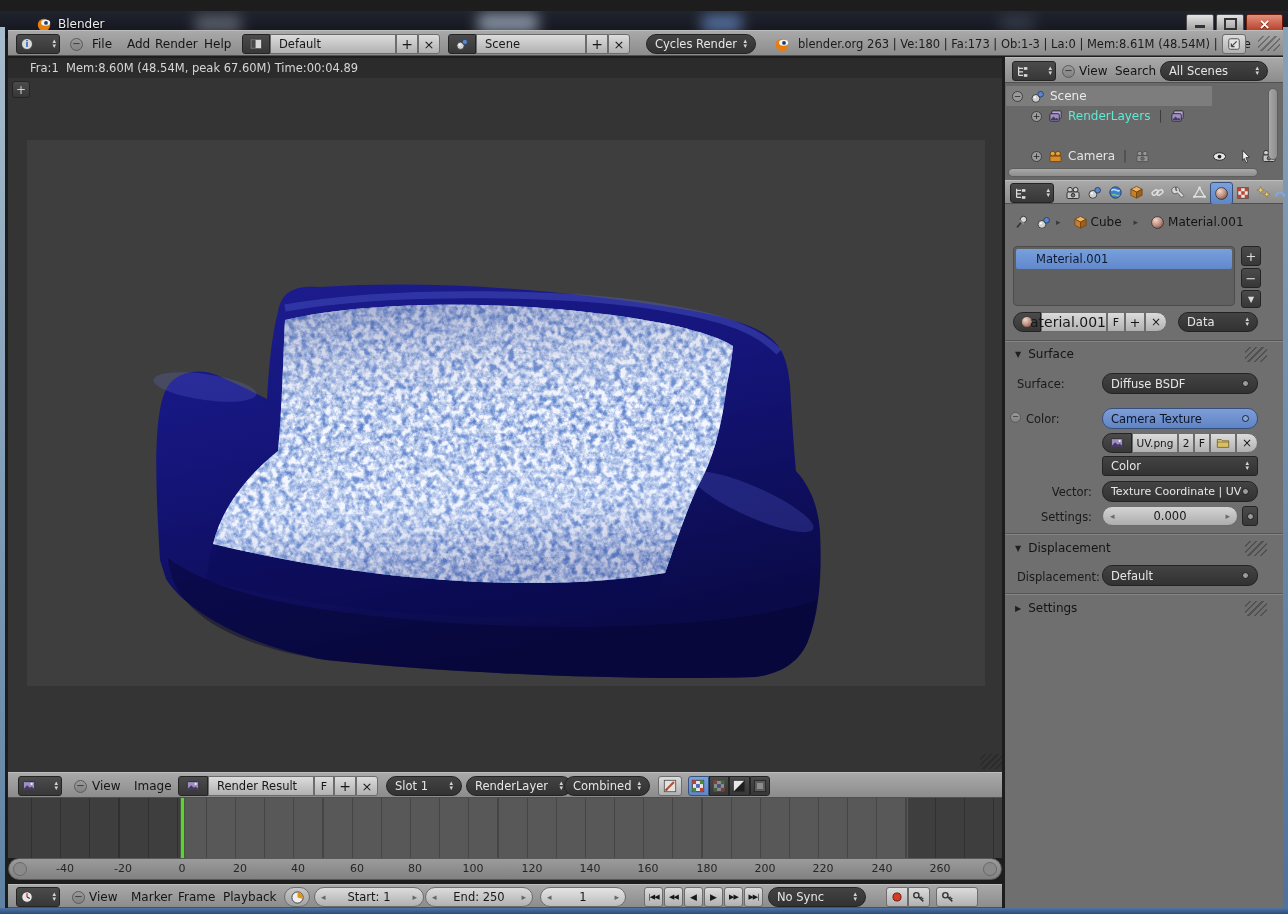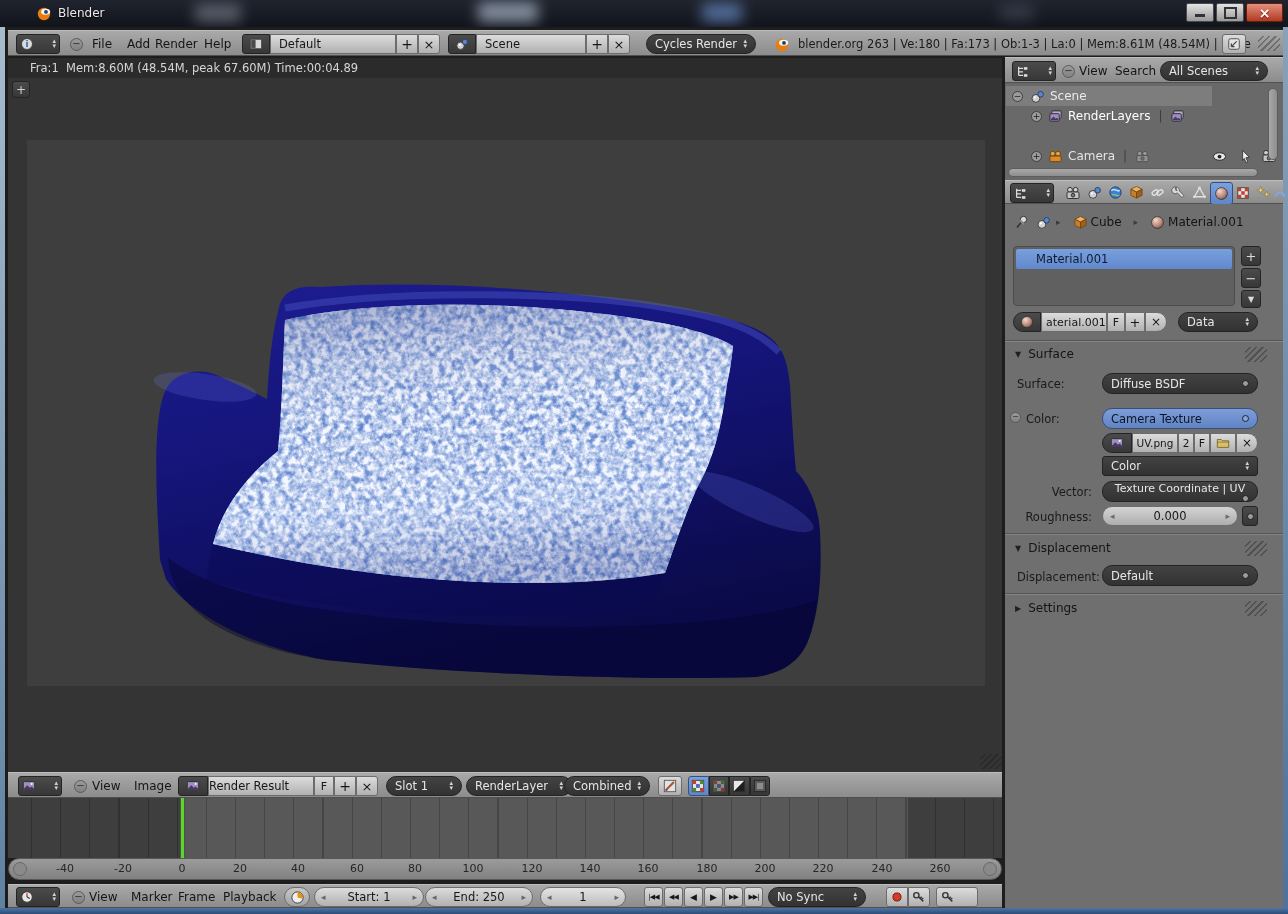--- a/index.html
+++ b/index.html
@@ -192,21 +192,21 @@
       </symbol>
     <symbol id="i-z" viewBox="0 0 16 16">
         <rect x="1.5" y="1.5" width="13" height="13" fill="#5a5a5a" stroke="#222"></rect>
         <rect x="4.5" y="4.5" width="7" height="7" fill="#8c8c8c"></rect>
       </symbol>
   </defs>
 </svg>
 
 <div id="app">
 
-  <div class="abs" style="left:0;top:0;width:1288px;height:27px;background:linear-gradient(#20242e,#12141c);overflow:hidden;">
+  <div class="abs" style="left:0;top:11px;width:1288px;height:27px;background:linear-gradient(#20242e,#12141c);overflow:hidden;">
     <div class="blob" style="left:195px;top:4px;width:46px;height:18px;background:#8a93a2;opacity:.55;"></div>
     <div class="blob" style="left:478px;top:2px;width:60px;height:20px;background:#aebdd0;opacity:.7;"></div>
     <div class="blob" style="left:702px;top:3px;width:40px;height:19px;background:#5f7fb4;opacity:.8;"></div>
     <div class="blob" style="left:1000px;top:4px;width:34px;height:16px;background:#4a5566;opacity:.5;"></div>
     <svg class="ic abs" width="16" height="16" style="left:36px;top:5px;">
         <use href="#i-blender"></use>
       </svg>
     <div class="abs" style="left:58px;top:6px;color:#eaeaea;font-size:12px;text-shadow:0 1px 2px #000;">Blender</div>
     <div class="wbtn" style="left:1186px;width:28px;">
       <div style="width:10px;height:3px;background:#333;margin-top:6px;"></div>
@@ -357,21 +357,21 @@
     </div>
     <div class="circ abs" style="left:66px;top:7px;"><span>−</span></div>
     <div class="menu abs" style="left:84px;top:0;">View</div>
     <div class="menu abs" style="left:126px;top:0;">Image</div>
 
     <div class="dkbtn abs" style="left:170px;top:3px;width:30px;height:20px;border-radius:3px 0 0 3px;">
       <svg class="ic" width="14" height="14">
           <use href="#i-image"></use>
         </svg>
     </div>
-    <div class="ltbtn abs" style="left:200px;top:3px;width:106px;height:20px;justify-content:flex-start;padding-left:0;font-size:11.5px;">
+    <div class="ltbtn abs" style="left:200px;top:3px;width:106px;height:20px;justify-content:flex-start;padding-left:8px;font-size:11.5px;">
       <span>Render Result</span>
     </div>
     <div class="ltbtn abs" style="left:306px;top:3px;width:20px;height:20px;">
         <span>F</span>
       </div>
     <div class="ltbtn abs" style="left:326px;top:3px;width:22px;height:20px;">
         <span style="font-size:14px;">+</span>
       </div>
     <div class="ltbtn abs" style="left:348px;top:3px;width:22px;height:20px;border-radius:0 3px 3px 0;">
         <span style="font-size:13px;">×</span>
@@ -569,21 +569,21 @@
           <use href="#i-scene"></use>
         </svg>
       <span style="margin-left:5px;color:#eaeaea;font-size:12px;">Scene</span>
     </div>
 
     <div class="abs" style="left:1px;top:23px;width:270px;height:20px;display:flex;align-items:center;">
       <div class="pm" style="margin-left:25px;"><span>+</span></div>
       <svg class="ic" width="15" height="15" style="margin-left:6px;">
           <use href="#i-layers"></use>
         </svg>
-      <span style="margin-left:5px;color:#ffffff;font-size:12px;">RenderLayers</span>
+      <span style="margin-left:5px;color:#5eead4;font-size:12px;">RenderLayers</span>
       <span style="margin-left:8px;color:#3c3c3c;">|</span>
       <svg class="ic" width="15" height="15" style="margin-left:8px;">
           <use href="#i-layers"></use>
         </svg>
     </div>
 
 
     <div class="abs" style="left:1px;top:63px;width:270px;height:20px;display:flex;align-items:center;">
       <div class="pm" style="margin-left:25px;"><span>+</span></div>
       <svg class="ic" width="15" height="15" style="margin-left:6px;">
@@ -709,21 +709,21 @@
     </div>
   <div class="dkbtn abs" style="left:1241px;top:290px;width:20px;height:18px;">
       <span style="font-size:8px;">▼</span>
     </div>
 
   <div class="dkbtn abs" style="left:1013px;top:312px;width:28px;height:20px;border-radius:10px 0 0 10px;">
     <svg class="ic" width="14" height="14">
         <use href="#i-sphere"></use>
       </svg>
   </div>
-  <div class="ltbtn abs" style="left:1041px;top:312px;width:66px;height:20px;justify-content:flex-start;padding-left:4px;font-size:11px;">
+  <div class="ltbtn abs" style="left:1041px;top:312px;width:66px;height:20px;justify-content:flex-end;padding-left:4px;font-size:14px;">
     <span>aterial.001</span>
   </div>
   <div class="ltbtn abs" style="left:1107px;top:312px;width:18px;height:20px;">
       <span>F</span>
     </div>
   <div class="ltbtn abs" style="left:1125px;top:312px;width:20px;height:20px;">
       <span style="font-size:13px;">+</span>
     </div>
   <div class="ltbtn abs" style="left:1145px;top:312px;width:22px;height:20px;border-radius:0 10px 10px 0;">
       <span style="font-size:12px;">×</span>
@@ -781,26 +781,26 @@
 
   <div class="dksel abs" style="left:1102px;top:456px;width:156px;height:20px;border-radius:3px;">
     <span>Color</span>
     <span class="updn">
         <span>▴</span>
         <span>▾</span>
       </span>
   </div>
 
   <div class="abs lbl" style="left:1005px;top:485px;width:89px;text-align:right;box-sizing:border-box;padding-right:2px;">Vector:</div>
-  <div class="dksel abs" style="left:1102px;top:481px;width:156px;height:21px;font-size:11px;flex-direction:column;">
+  <div class="dksel abs" style="left:1102px;top:481px;width:156px;height:21px;font-size:11px;">
     <span>Texture Coordinate | UV</span>
     <span class="sock" style="margin-left:auto;"></span>
   </div>
 
-  <div class="abs lbl" style="left:1005px;top:510px;width:89px;text-align:right;box-sizing:border-box;padding-right:2px;">Roughness:</div>
+  <div class="abs lbl" style="left:1005px;top:510px;width:89px;text-align:right;box-sizing:border-box;padding-right:2px;">Settings:</div>
   <div class="ltbtn pill abs" style="left:1102px;top:506px;width:136px;height:20px;background:linear-gradient(#d4d4d4,#adadad);">
     <span style="position:absolute;left:7px;color:#6a6a6a;font-size:9px;">◂</span>
     <span style="font-size:11.5px;">0.000</span>
     <span style="position:absolute;right:7px;color:#6a6a6a;font-size:9px;">▸</span>
   </div>
   <div class="dkbtn abs" style="left:1242px;top:506px;width:16px;height:20px;">
     <span class="sock"></span>
   </div>
 
   <div class="sep" style="top:533px;"></div>

